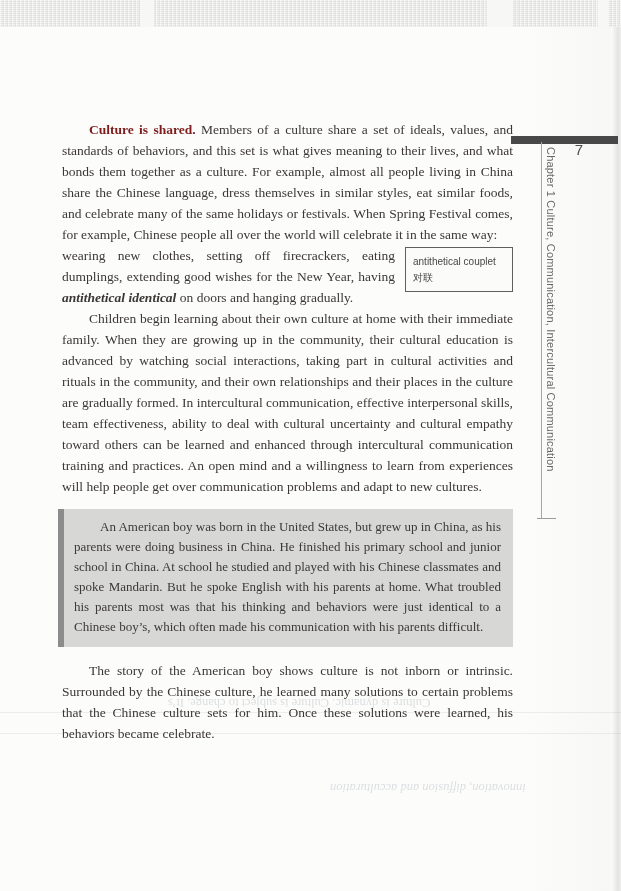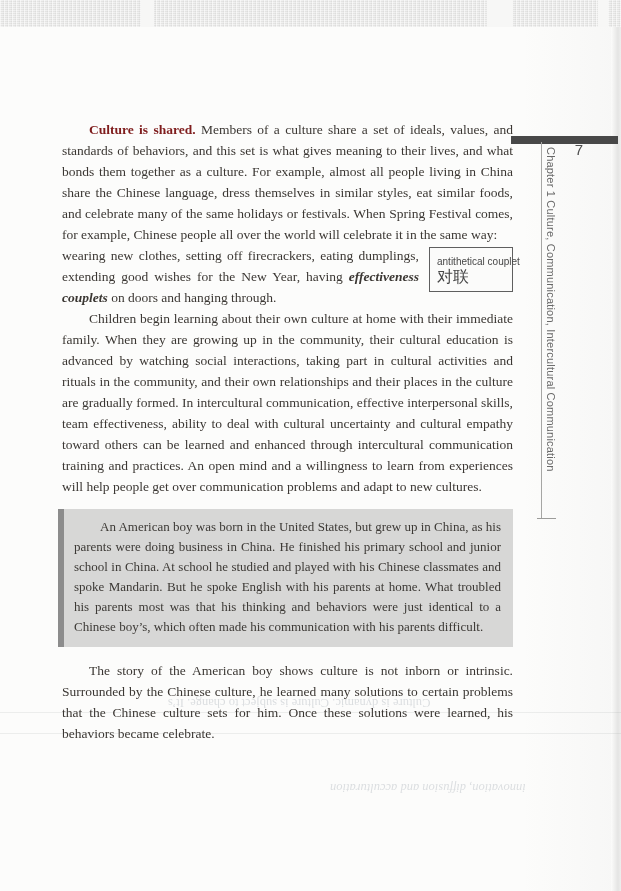--- a/index.html
+++ b/index.html
@@ -36,28 +36,28 @@
     font-size:13.5px; line-height:21px; color:#3b3733;
     text-align:justify;
   }
   .content p { margin:0; text-indent:27px; }
   .content p.cont { text-indent:0; }
   .lead { font-weight:bold; color:#7f1d1d; }
   .term { font-weight:bold; font-style:italic; }
 
   
   .vocab-box {
-    float:right; box-sizing:border-box; width:84px;
+    float:right; box-sizing:border-box; width:108px;
     margin:2px 0 6px 10px; padding:5px 7px 6px 7px;
     border:1px solid #5f5f5f; background:#fbfbfa;
     font-family:"Liberation Sans", sans-serif; color:#474747;
     text-align:left; text-indent:0; line-height:15px;
   }
   .vocab-term { font-size:10px; white-space:nowrap; }
-  .vocab-cn { font-size:16px; margin-top:3px; }
+  .vocab-cn { font-size:10px; margin-top:3px; }
 
   
   .case-box {
     background:#d7d7d6; border-left:6px solid #8c8c8c;
     margin:12px 0 13px -4px; padding:8px 12px 10px 10px;
     font-size:13px; line-height:20px; color:#3c3935;
     text-indent:26px; text-align:justify;
   }
 
   
@@ -110,21 +110,21 @@
   <div class="side-tick"></div>
 
   <div class="content">
 
     <p><span class="lead">Culture is shared.</span><span> Members of a culture share a set of ideals, values, and standards of behaviors, and this set is what gives meaning to their lives, and what bonds them together as a culture. For example, almost all people living in China share the Chinese language, dress themselves in similar styles, eat similar foods, and celebrate many of the same holidays or festivals. When Spring Festival comes, for example, Chinese people all over the world will celebrate it in the same way:</span></p>
 
     <p class="cont">
       <span class="vocab-box">
         <span class="vocab-term">antithetical couplet</span><br>
         <span class="vocab-cn">对联</span>
-      </span><span>wearing new clothes, setting off firecrackers, eating dumplings, extending good wishes for the New Year, having </span><span class="term">effectiveness couplets</span><span> on doors and hanging through.</span></p>
+      </span><span>wearing new clothes, setting off firecrackers, eating dumplings, extending good wishes for the New Year, having </span><span class="term">antithetical identical</span><span> on doors and hanging gradually.</span></p>
 
 
     <p>Children begin learning about their own culture at home with their immediate family. When they are growing up in the community, their cultural education is advanced by watching social interactions, taking part in cultural activities and rituals in the community, and their own relationships and their places in the culture are gradually formed. In intercultural communication, effective interpersonal skills, team effectiveness, ability to deal with cultural uncertainty and cultural empathy toward others can be learned and enhanced through intercultural communication training and practices. An open mind and a willingness to learn from experiences will help people get over communication problems and adapt to new cultures.</p>
 
     <div class="case-box">An American boy was born in the United States, but grew up in China, as his parents were doing business in China. He finished his primary school and junior school in China. At school he studied and played with his Chinese classmates and spoke Mandarin. But he spoke English with his parents at home. What troubled his parents most was that his thinking and behaviors were just identical to a Chinese boy’s, which often made his communication with his parents difficult.</div>
 
     <p>The story of the American boy shows culture is not inborn or intrinsic. Surrounded by the Chinese culture, he learned many solutions to certain problems that the Chinese culture sets for him. Once these solutions were learned, his behaviors became celebrate.</p>
 
   </div>
 </div>

